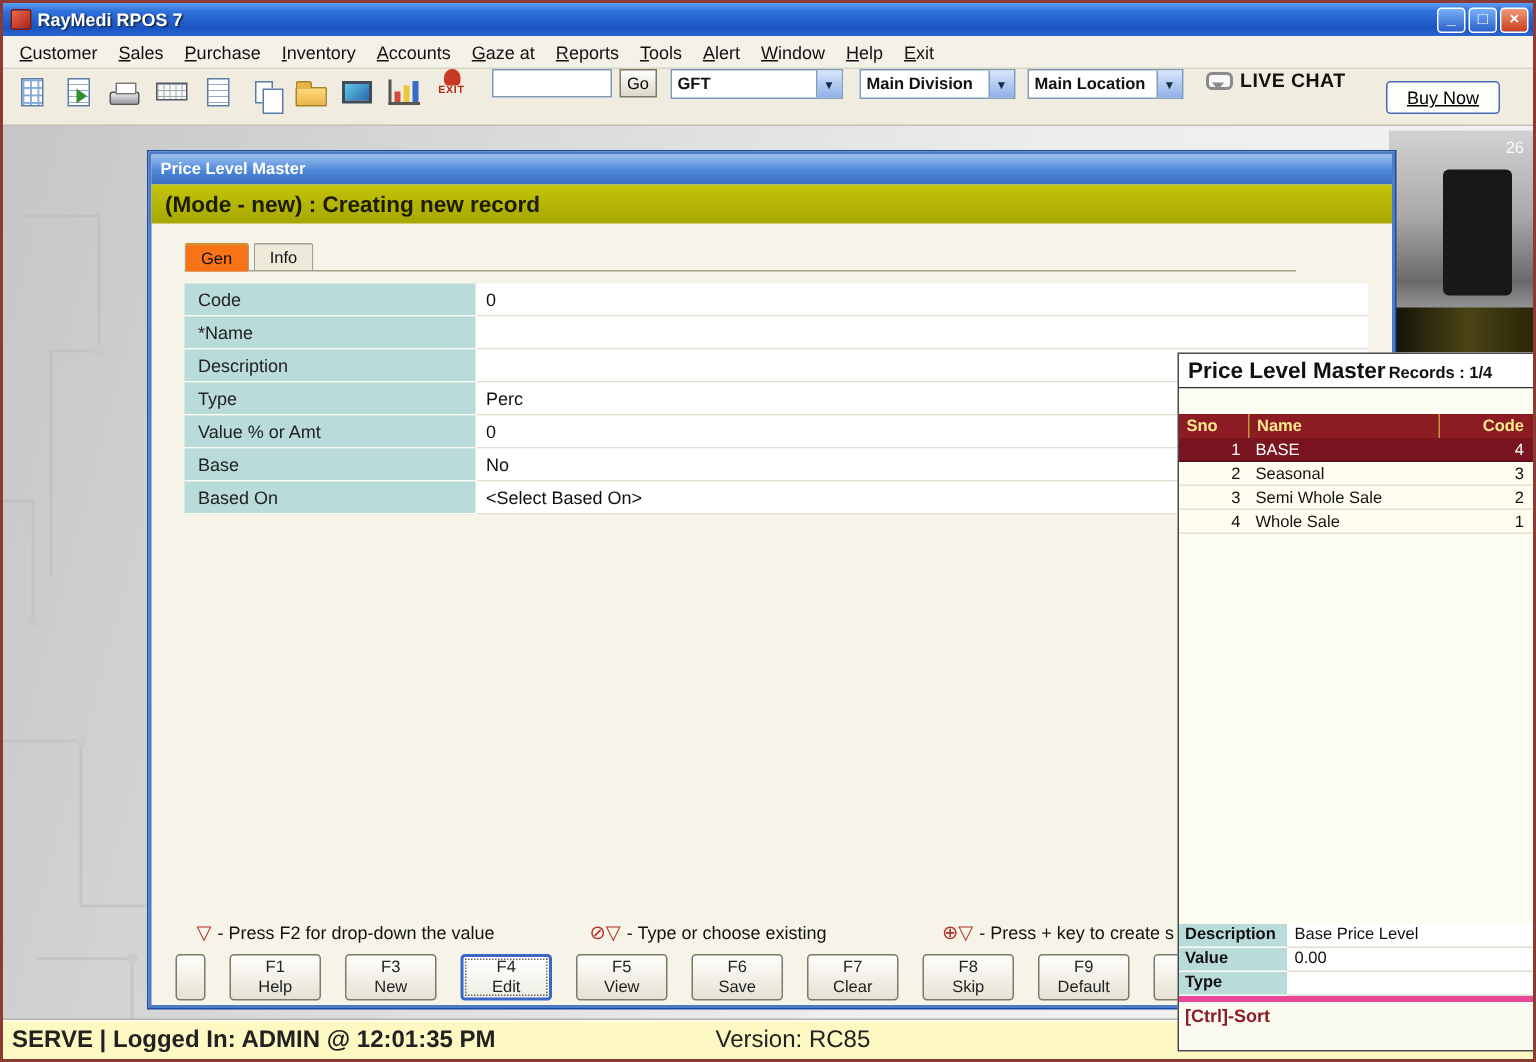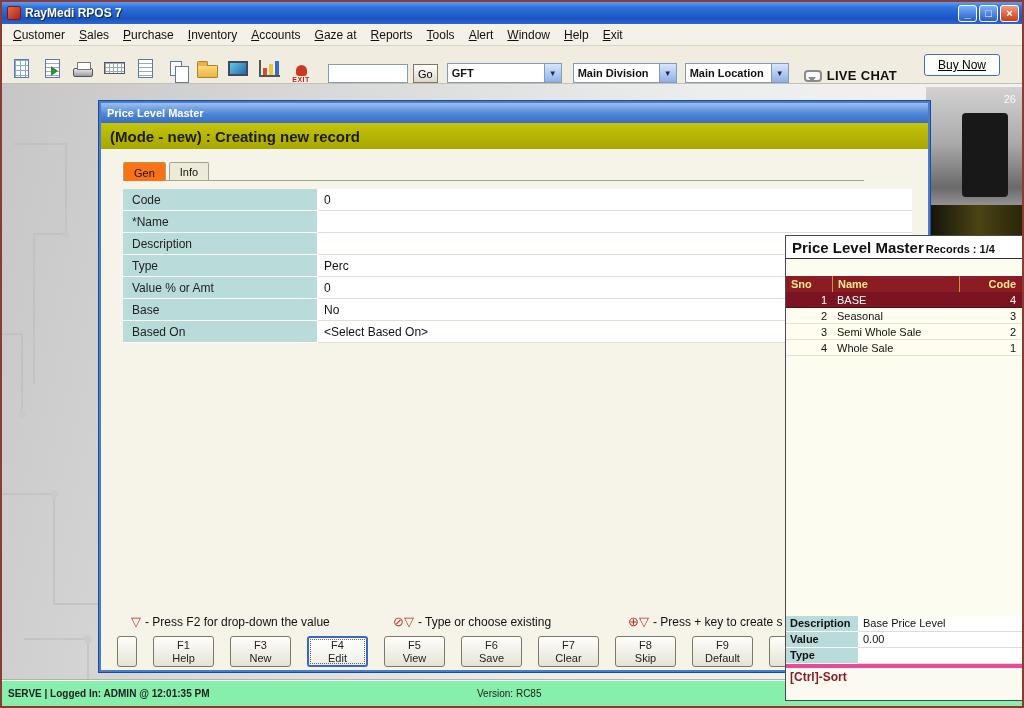--- a/index.html
+++ b/index.html
@@ -23,21 +23,21 @@
   
   .menubar { position:absolute; top:22px; left:0; right:0; height:22px;
     background:#f4f1e8; border-bottom:1px solid #d8d4c2; display:flex; align-items:center;
     padding-left:4px; }
   .menu-item { display:inline-block; padding:21px 7px; font-size:12px; }
   .menu-item::first-letter { text-decoration:underline; }
 
   
   .toolbar { position:absolute; top:44px; left:0; right:0; height:38px;
     background:#f0ede0; border-bottom:1px solid #c4c0ae; display:flex;
-    align-items:flex-end; padding-left:6px; gap:5px; }
+    align-items:flex-start; padding-left:6px; gap:5px; }
   .tico { width:26px; height:30px; position:relative; display:flex;
     align-items:center; justify-content:center; }
   .ic-page { width:15px; height:19px; background:#fff; border:1px solid #5a7aa8; position:relative; }
   .grid { background-image:linear-gradient(#86aad4 1px,transparent 1px),
           linear-gradient(90deg,#86aad4 1px,transparent 1px); background-size:5px 5px; }
   .lines { background-image:linear-gradient(#9aa8c2 1px,transparent 1px);
           background-size:100% 4px; background-position:0 3px; }
   .ic-arrow::after { content:""; position:absolute; right:-4px; bottom:1px;
     border:5px solid transparent; border-left:7px solid #2f8f2f; }
   .ic-printer { width:20px; height:9px; margin-top:9px; border:1px solid #555; border-radius:2px;
@@ -153,23 +153,23 @@
   .rp-details { position:absolute; left:0; right:0; bottom:20px; }
   .d-row { display:flex; height:16px; }
   .d-label { width:72px; background:#b9dcdb; border-bottom:1px solid #fdfdf6;
     padding:1px 0 0 4px; font-weight:bold; font-size:11px; }
   .d-value { flex:1; background:#fff; border-bottom:1px solid #e0ddd0; padding:1px 0 0 5px; }
   .rp-sort { position:absolute; left:0; right:0; bottom:0; height:36px;
     border-top:4px solid #ec4899; background:#fbfaf0; color:#8b1c24; font-weight:bold;
     font-size:12px; padding:2px 0 0 4px; }
 
   
-  .statusbar { position:absolute; left:0; right:0; bottom:0; height:26px; background:#86efac;
+  .statusbar { position:absolute; left:0; right:0; bottom:0; height:26px; background:#fef9c3;
     border-top:1px solid #fff; box-shadow:0 -1px 0 #b6b2a0; display:flex; align-items:center;
-    font-size:10px; z-index:1; }
+    font-size:16px; z-index:1; }
   .sb-left { margin-left:6px; font-weight:bold; color:#222; }
   .sb-version { position:absolute; left:475px; color:#222; }
 </style>
 </head>
 <body>
 
 <div class="screen">
 
   <div class="titlebar">
     <div class="app-icon"></div>

